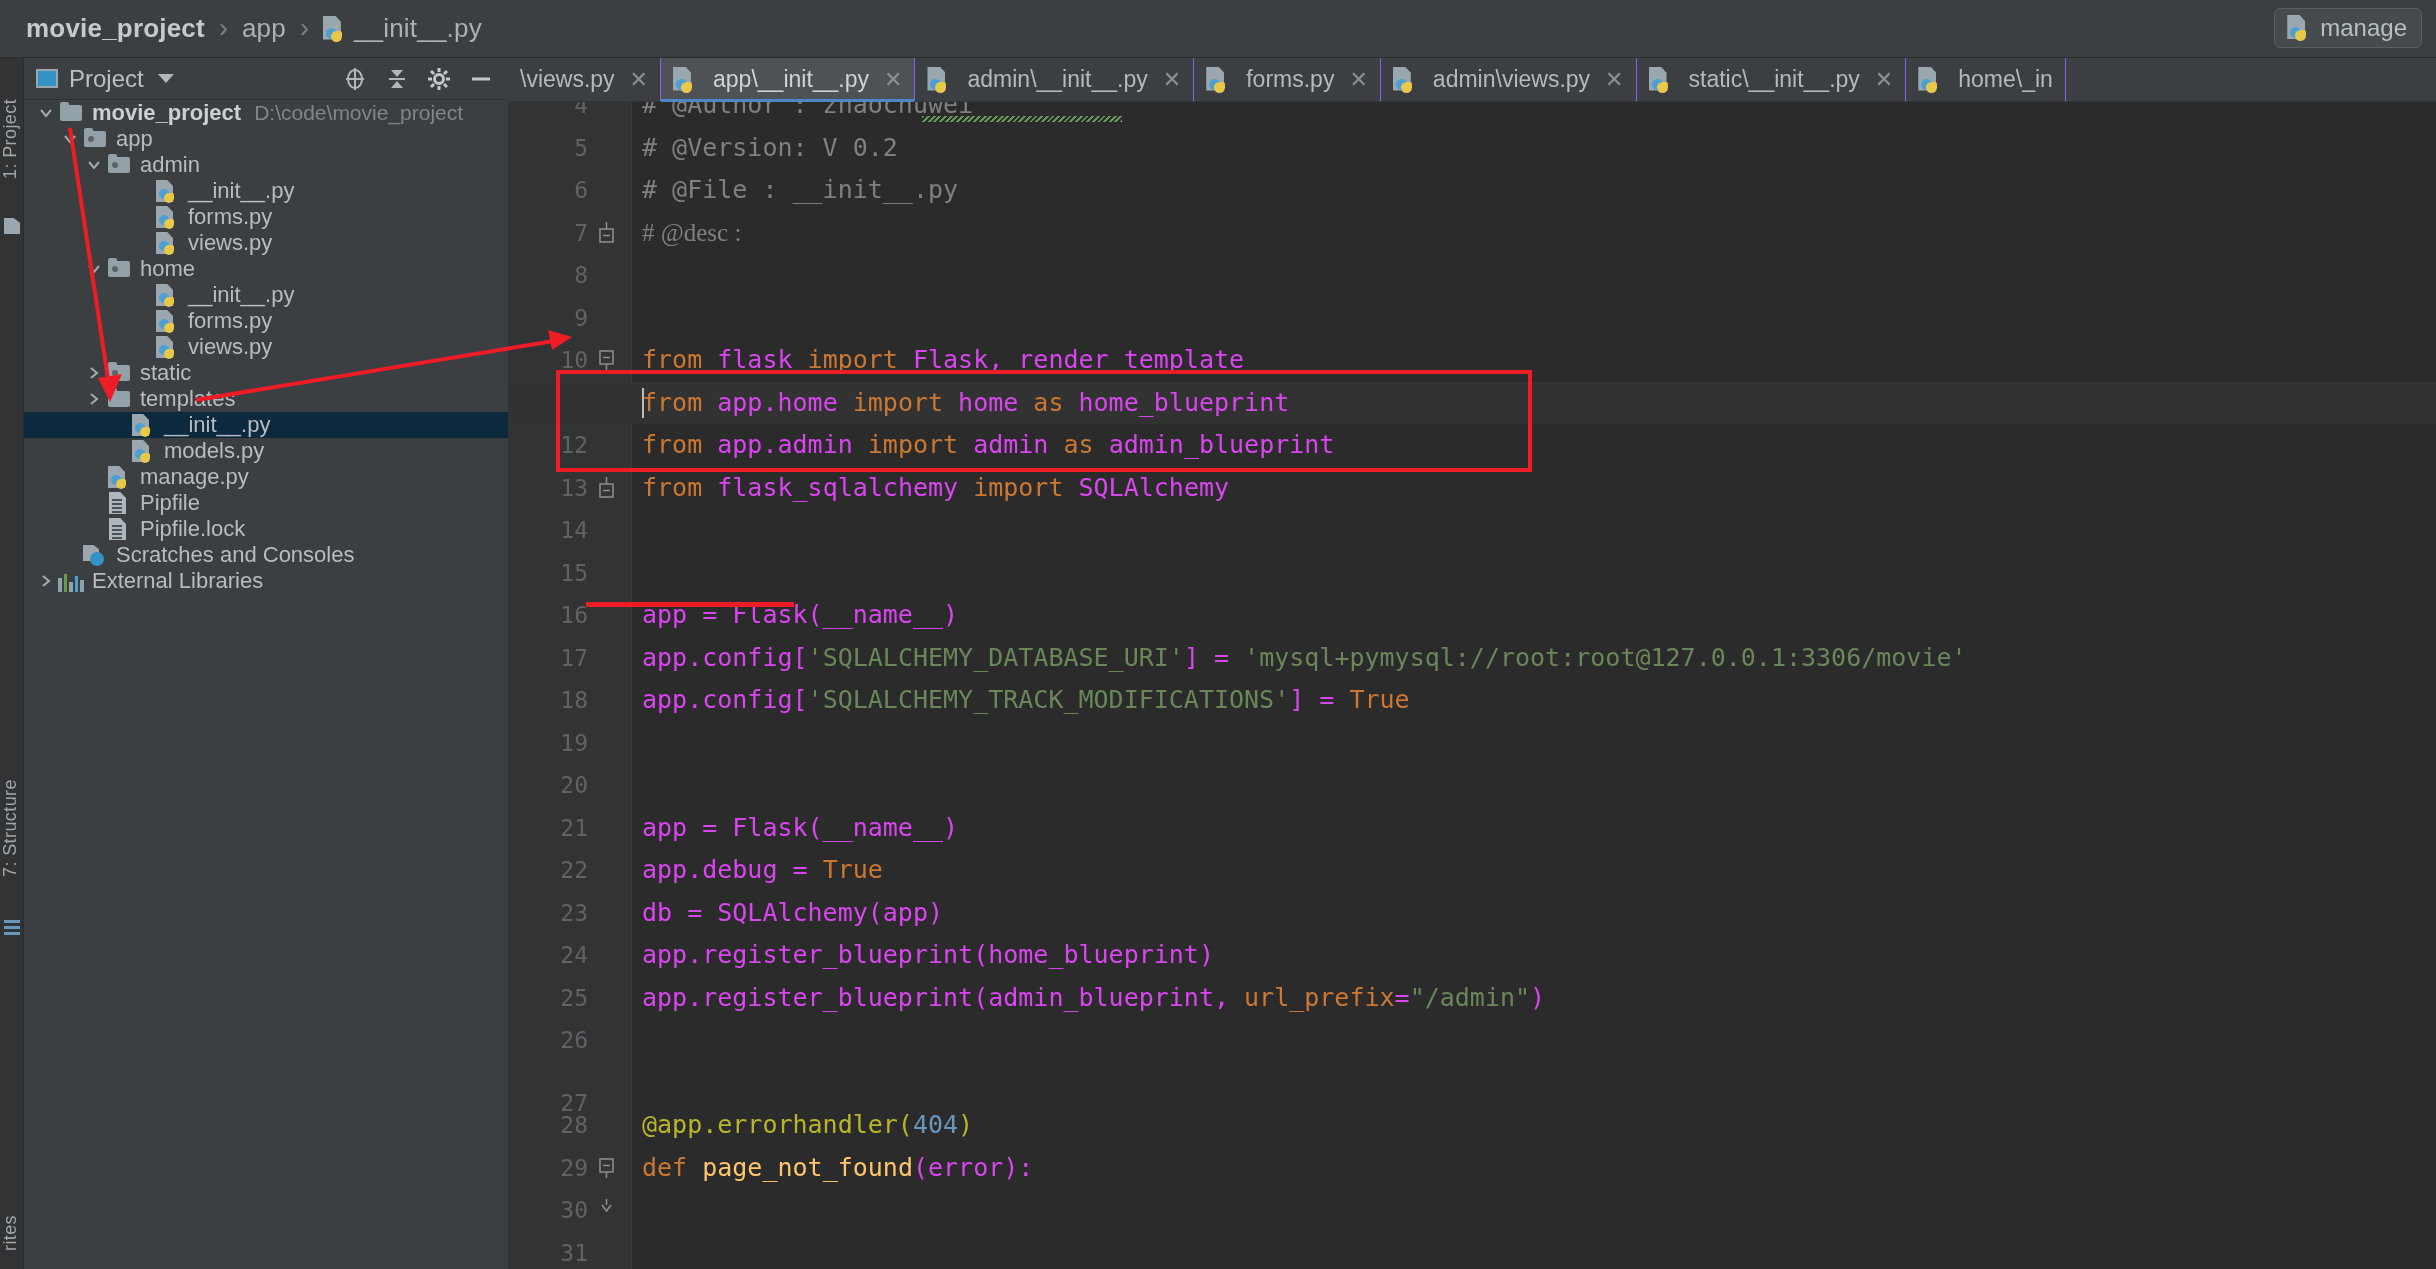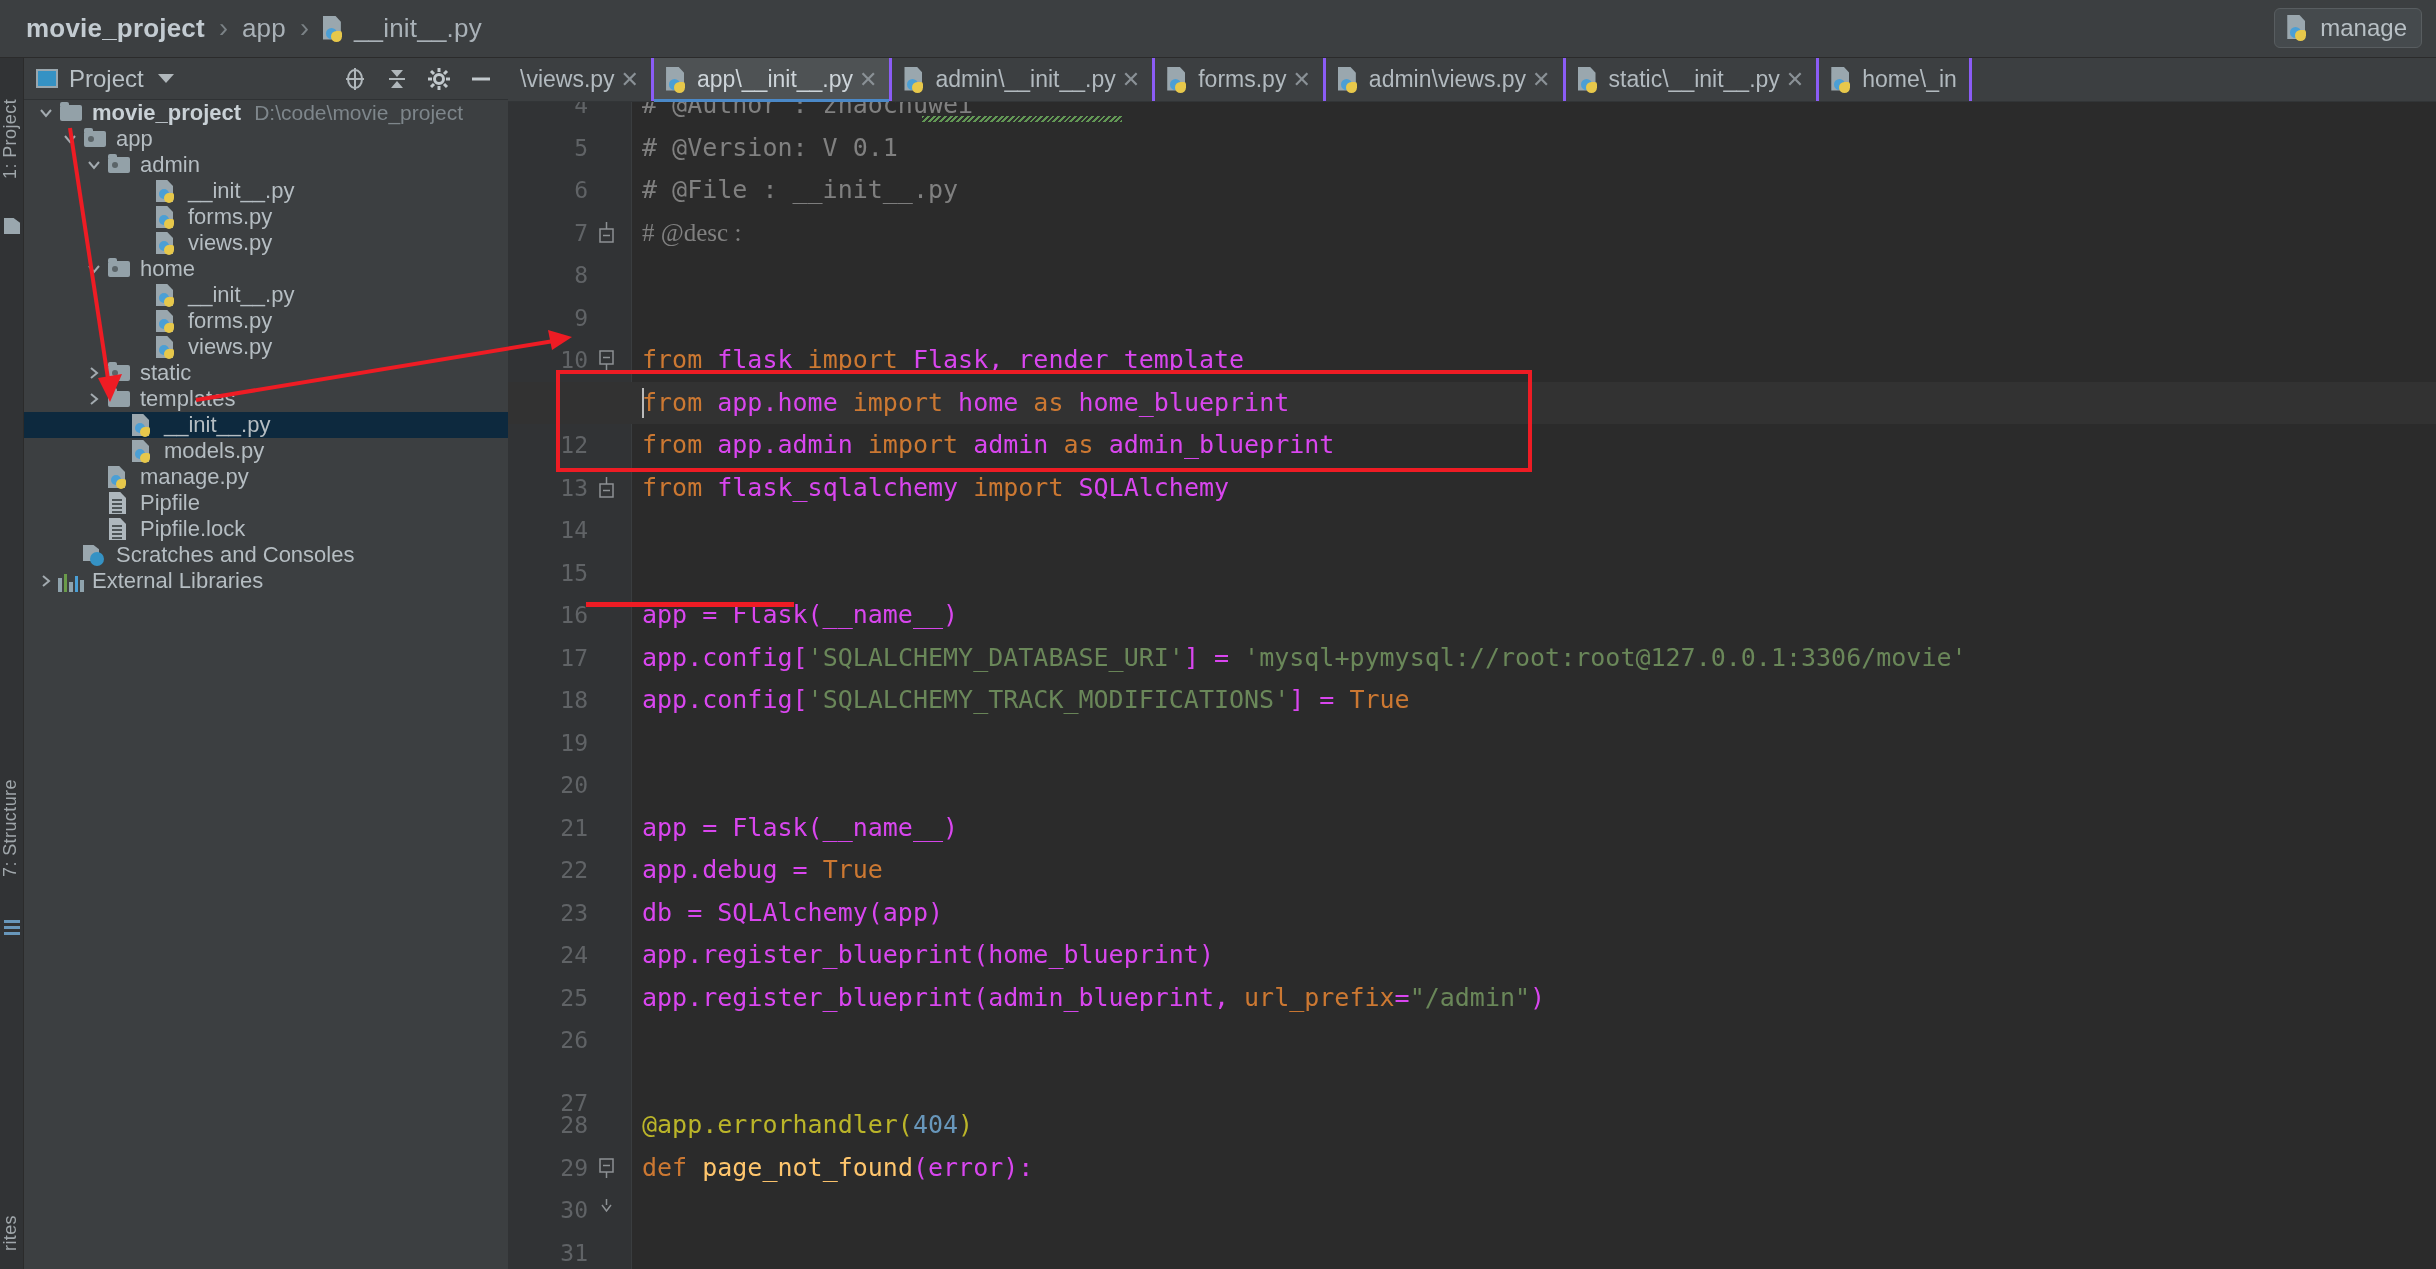--- a/index.html
+++ b/index.html
@@ -143,23 +143,23 @@
   .tlabel.bold { font-weight: bold; color: #c9d1d6; }
   .tpath { color: #7e868b; font-size: 21px; margin-left: 13px; }
 
   
   .tabbar {
     position: absolute; left: 508px; top: 58px; width: 1928px; height: 44px;
     background: #3c3f41; display: flex; align-items: stretch;
     border-bottom: 1px solid #323537;
   }
   .tab {
-    display: flex; align-items: center; gap: 0; padding: 0 12px 0 12px;
+    display: flex; align-items: center; gap: 9px; padding: 0 12px 0 12px;
     color: #b2babf; font-size: 23px; white-space: nowrap; position: relative;
-    border-right: 3px solid #8b5cf6; flex: 0 0 auto;
+    border-right: 1px solid #8b5cf6; flex: 0 0 auto;
   }
   .tab.active { background: #4e5254; color: #cdd4d9; }
   .tab.active::after {
     content: ""; position: absolute; left: 0; right: 0; bottom: -1px; height: 3px;
     background: #4a88c7;
   }
   .tab .close { color: #8a9196; font-size: 22px; margin-left: 6px; }
 
   
   .editor {
@@ -584,21 +584,21 @@
       </div>
     </div>
 
   <div class="editor">
     <div class="gutter"></div>
     <div class="foldcol"></div>
     <div class="codearea" id="codearea">
         <div class="lnum" style="position: absolute; top: -18px; left: -124px;">4</div>
         <div class="line" style="position: absolute; top: -18px; left: 10px; text-align: right;"><span class="cmt"># @Author : zhaochuwei</span></div>
         <div class="lnum" style="position: absolute; top: 24.5px; left: -124px;">5</div>
-        <div class="line" style="position: absolute; top: 24.5px; left: 10px;"><span class="cmt"># @Version: V 0.1</span></div>
+        <div class="line" style="position: absolute; top: 24.5px; left: 10px;"><span class="cmt"># @Version: V 0.2</span></div>
         <div class="lnum" style="position: absolute; top: 67px; left: -124px;">6</div>
         <div class="line" style="position: absolute; top: 67px; left: 10px;"><span class="cmt"># @File : __init__.py</span></div>
         <div class="lnum" style="position: absolute; top: 109.5px; left: -124px;">7</div>
         <div class="line" style="position: absolute; top: 109.5px; left: 10px; font-family: Liberation Serif, serif;"><span class="cmt"># @desc :</span></div>
         <div class="fold" style="top: 119.5px; left: -34px;">
           <svg width="18" height="22" viewBox="0 0 18 22">
             <line x1="8.5" y1="0" x2="8.5" y2="7" stroke="#8d9194" stroke-width="1.5"></line>
             <rect x="2" y="7" width="13" height="13" fill="none" stroke="#8d9194" stroke-width="1.5"></rect>
             <line x1="5" y1="13.5" x2="12" y2="13.5" stroke="#8d9194" stroke-width="1.5"></line>
           </svg>

